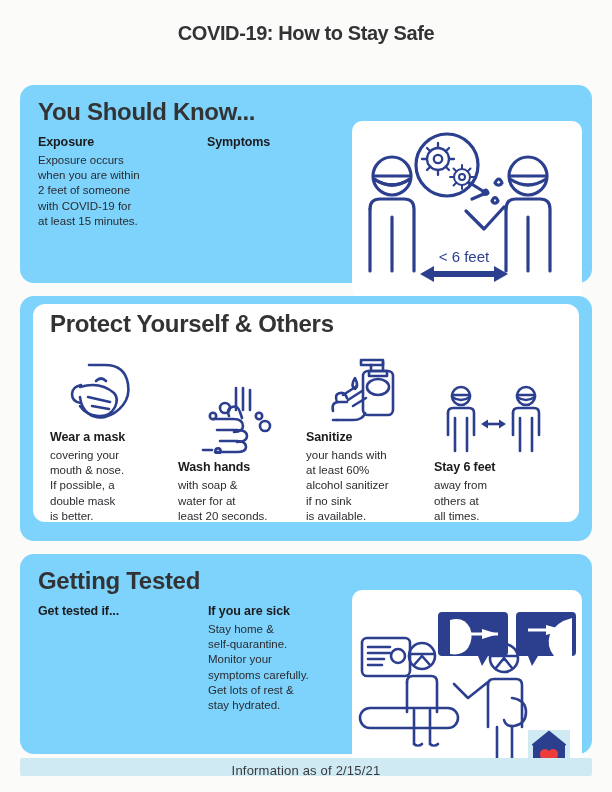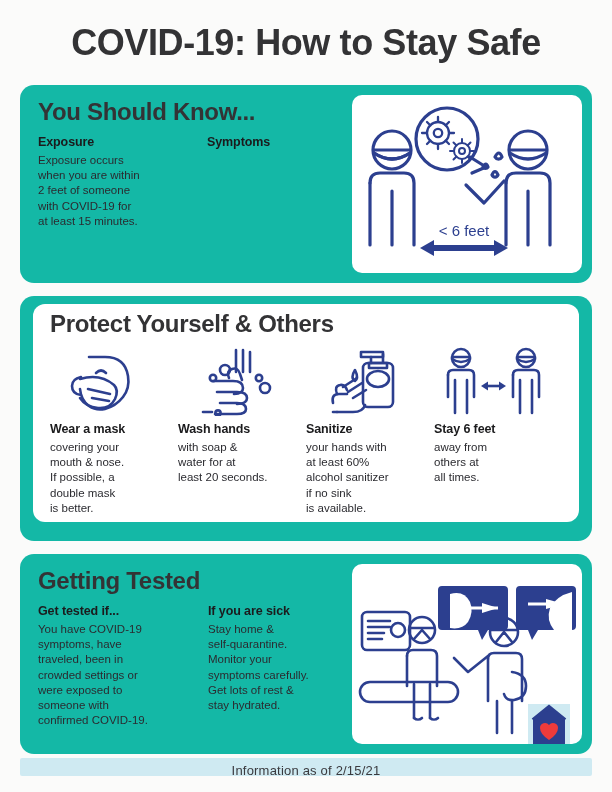--- a/index.html
+++ b/index.html
@@ -13,30 +13,30 @@
     position: relative;
     width: 612px; height: 792px;
     background: #fbfbfa;
   }
 
   
   .page-title {
     position: absolute;
     top: 22px; left: 0; width: 612px;
     text-align: center;
-    font-size: 36px;
+    font-size: 20px;
     font-weight: bold;
     letter-spacing: -0.4px;
     color: #333335;
   }
 
   
   .card {
     position: absolute;
-    background: #14b8a6;
+    background: #7dd3fc;
     border-radius: 14px;
   }
   #card-know   { left: 20px; top: 85px;  width: 572px; height: 198px; }
   #card-protect{ left: 20px; top: 296px; width: 572px; height: 245px; }
   #card-tested { left: 20px; top: 554px; width: 572px; height: 200px; padding-left: 9px; }
 
   .card-heading {
     position: absolute;
     font-size: 24px;
     font-weight: bold;
@@ -66,38 +66,40 @@
     display: flex;
     gap: 38px;
   }
   .know-col { width: 138px; }
 
   
   .illus-panel {
     position: absolute;
     background: #ffffff;
     border-radius: 10px;
+    margin-top: 26px;
   }
   #know-illus { right: 10px; top: 10px; width: 230px; height: 178px; }
 
   
   #protect-title { left: 30px; top: 14px; }
   .protect-panel {
     position: absolute;
     left: 13px; top: 8px;
     width: 546px; height: 218px;
     background: #ffffff;
     border-radius: 12px;
   }
   .protect-cols {
     position: absolute;
     left: 13px; top: 48px;
     width: 546px; height: 180px;
     display: flex;
     padding: 0 17px;
+    align-items: flex-end;
   }
   .protect-col {
     width: 25%;
     padding-right: 10px;
     display: flex;
     flex-direction: column;
   }
   .protect-icon {
     height: 76px;
     display: flex;
@@ -330,27 +332,20 @@
     </div>
   </div>
 
   <div class="card" id="card-tested">
 
     <div class="card-heading" id="tested-title">Getting Tested</div>
 
     <div class="tested-cols">
       <div class="tested-col">
         <div class="sub-heading">Get tested if...</div>
-        <div class="body-text">You have COVID-19
-symptoms, have
-traveled, been in
-crowded settings or
-were exposed to
-someone with
-confirmed COVID-19.</div>
       </div>
       <div class="tested-col">
         <div class="sub-heading">If you are sick</div>
         <div class="body-text">Stay home &amp;
 self-quarantine.
 Monitor your
 symptoms carefully.
 Get lots of rest &amp;
 stay hydrated.</div>
       </div>

